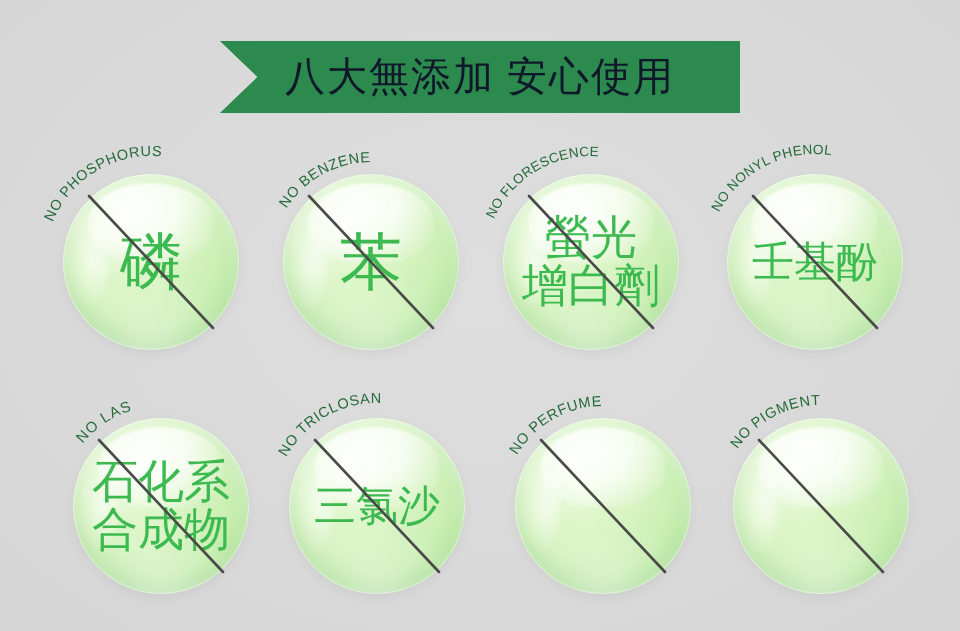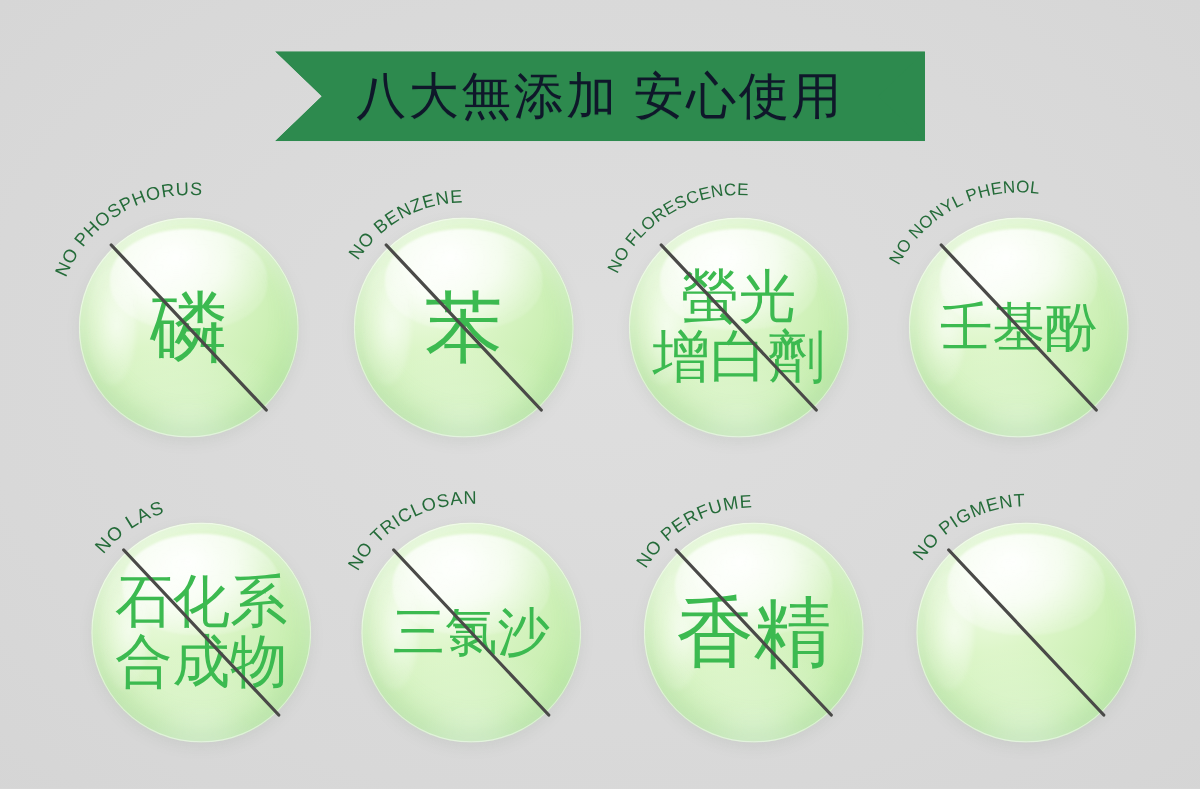--- a/index.html
+++ b/index.html
@@ -314,23 +314,20 @@
         <defs>
           <path id="arcpath-5" fill="none" d="M 14.64 114.83 A 103 103 0 0 1 146.83 40.04"></path>
         </defs>
         <text><textPath xlink:href="#arcpath-5" href="#arcpath-5" startOffset="50%" text-anchor="middle">NO TRICLOSAN</textPath></text>
       </svg>
     </div>
     <div class="badge badge-row2 b3">
       <div class="sphere">
         <div class="sphere-rim"></div>
       </div>
-      <div class="cjk size-1">
-        <span class="line">香精</span>
-      </div>
       <svg class="slash" viewBox="0 0 176 176">
         <line x1="26" y1="22" x2="150" y2="154"></line>
       </svg>
       <svg class="arc" viewBox="0 0 226 236">
         <defs>
           <path id="arcpath-6" fill="none" d="M 19.37 108.76 A 100 100 0 0 1 137.50 40.56"></path>
         </defs>
         <text><textPath xlink:href="#arcpath-6" href="#arcpath-6" startOffset="50%" text-anchor="middle">NO PERFUME</textPath></text>
       </svg>
     </div>

